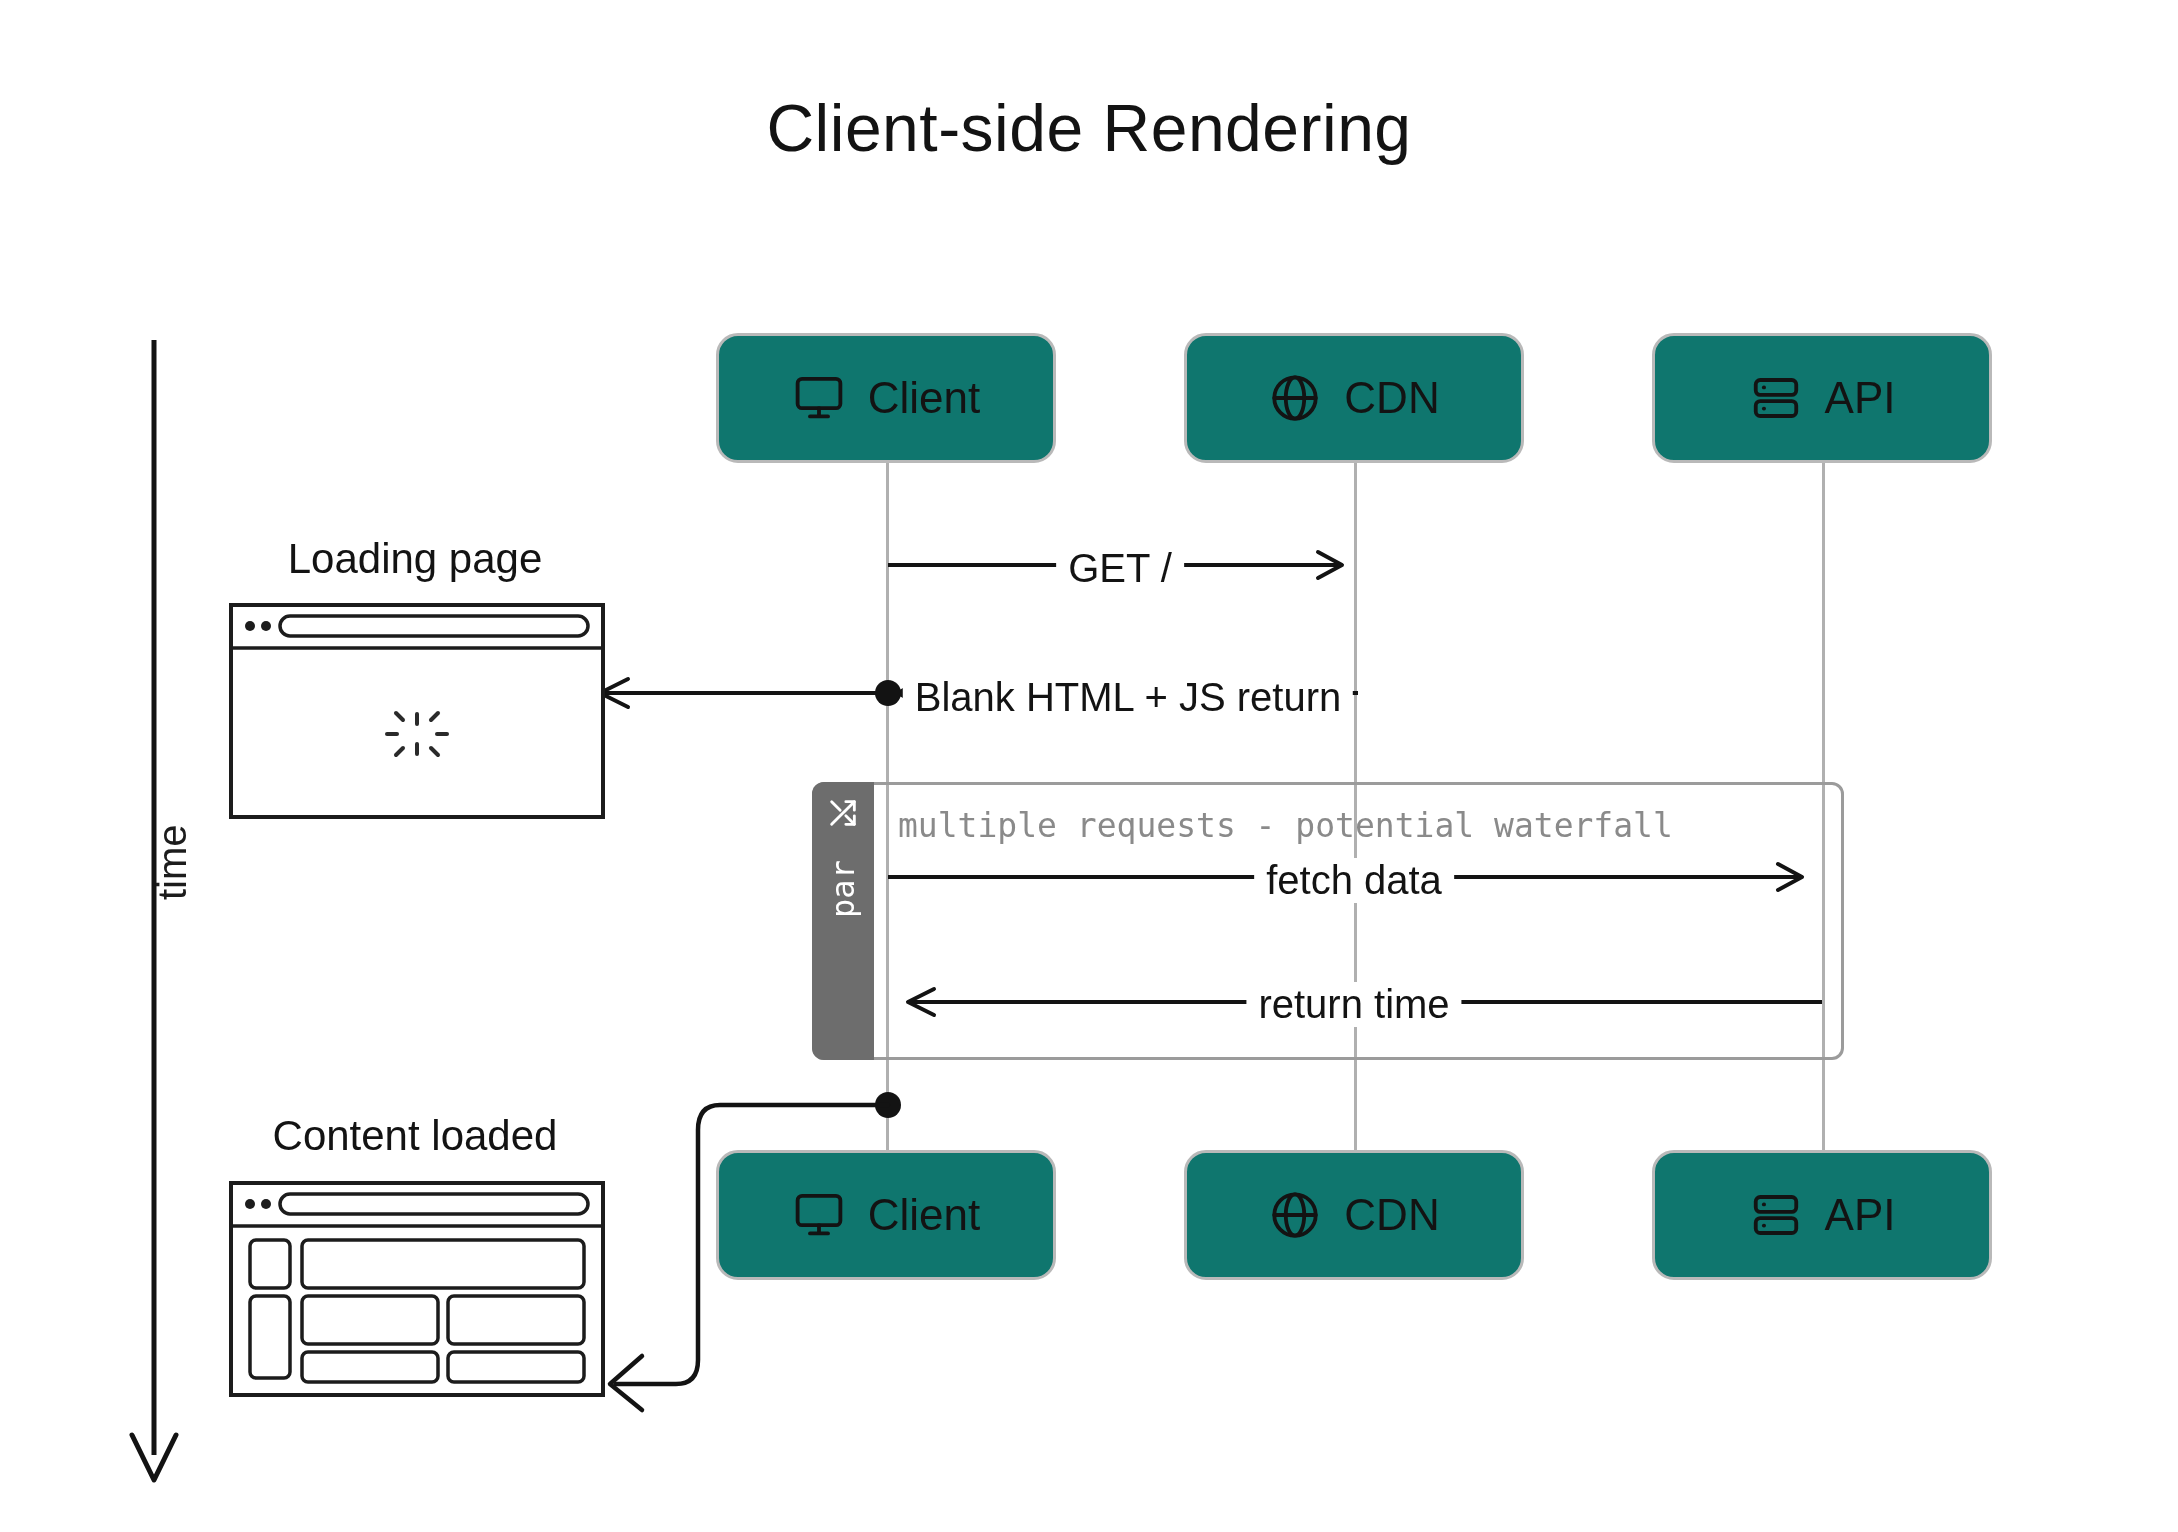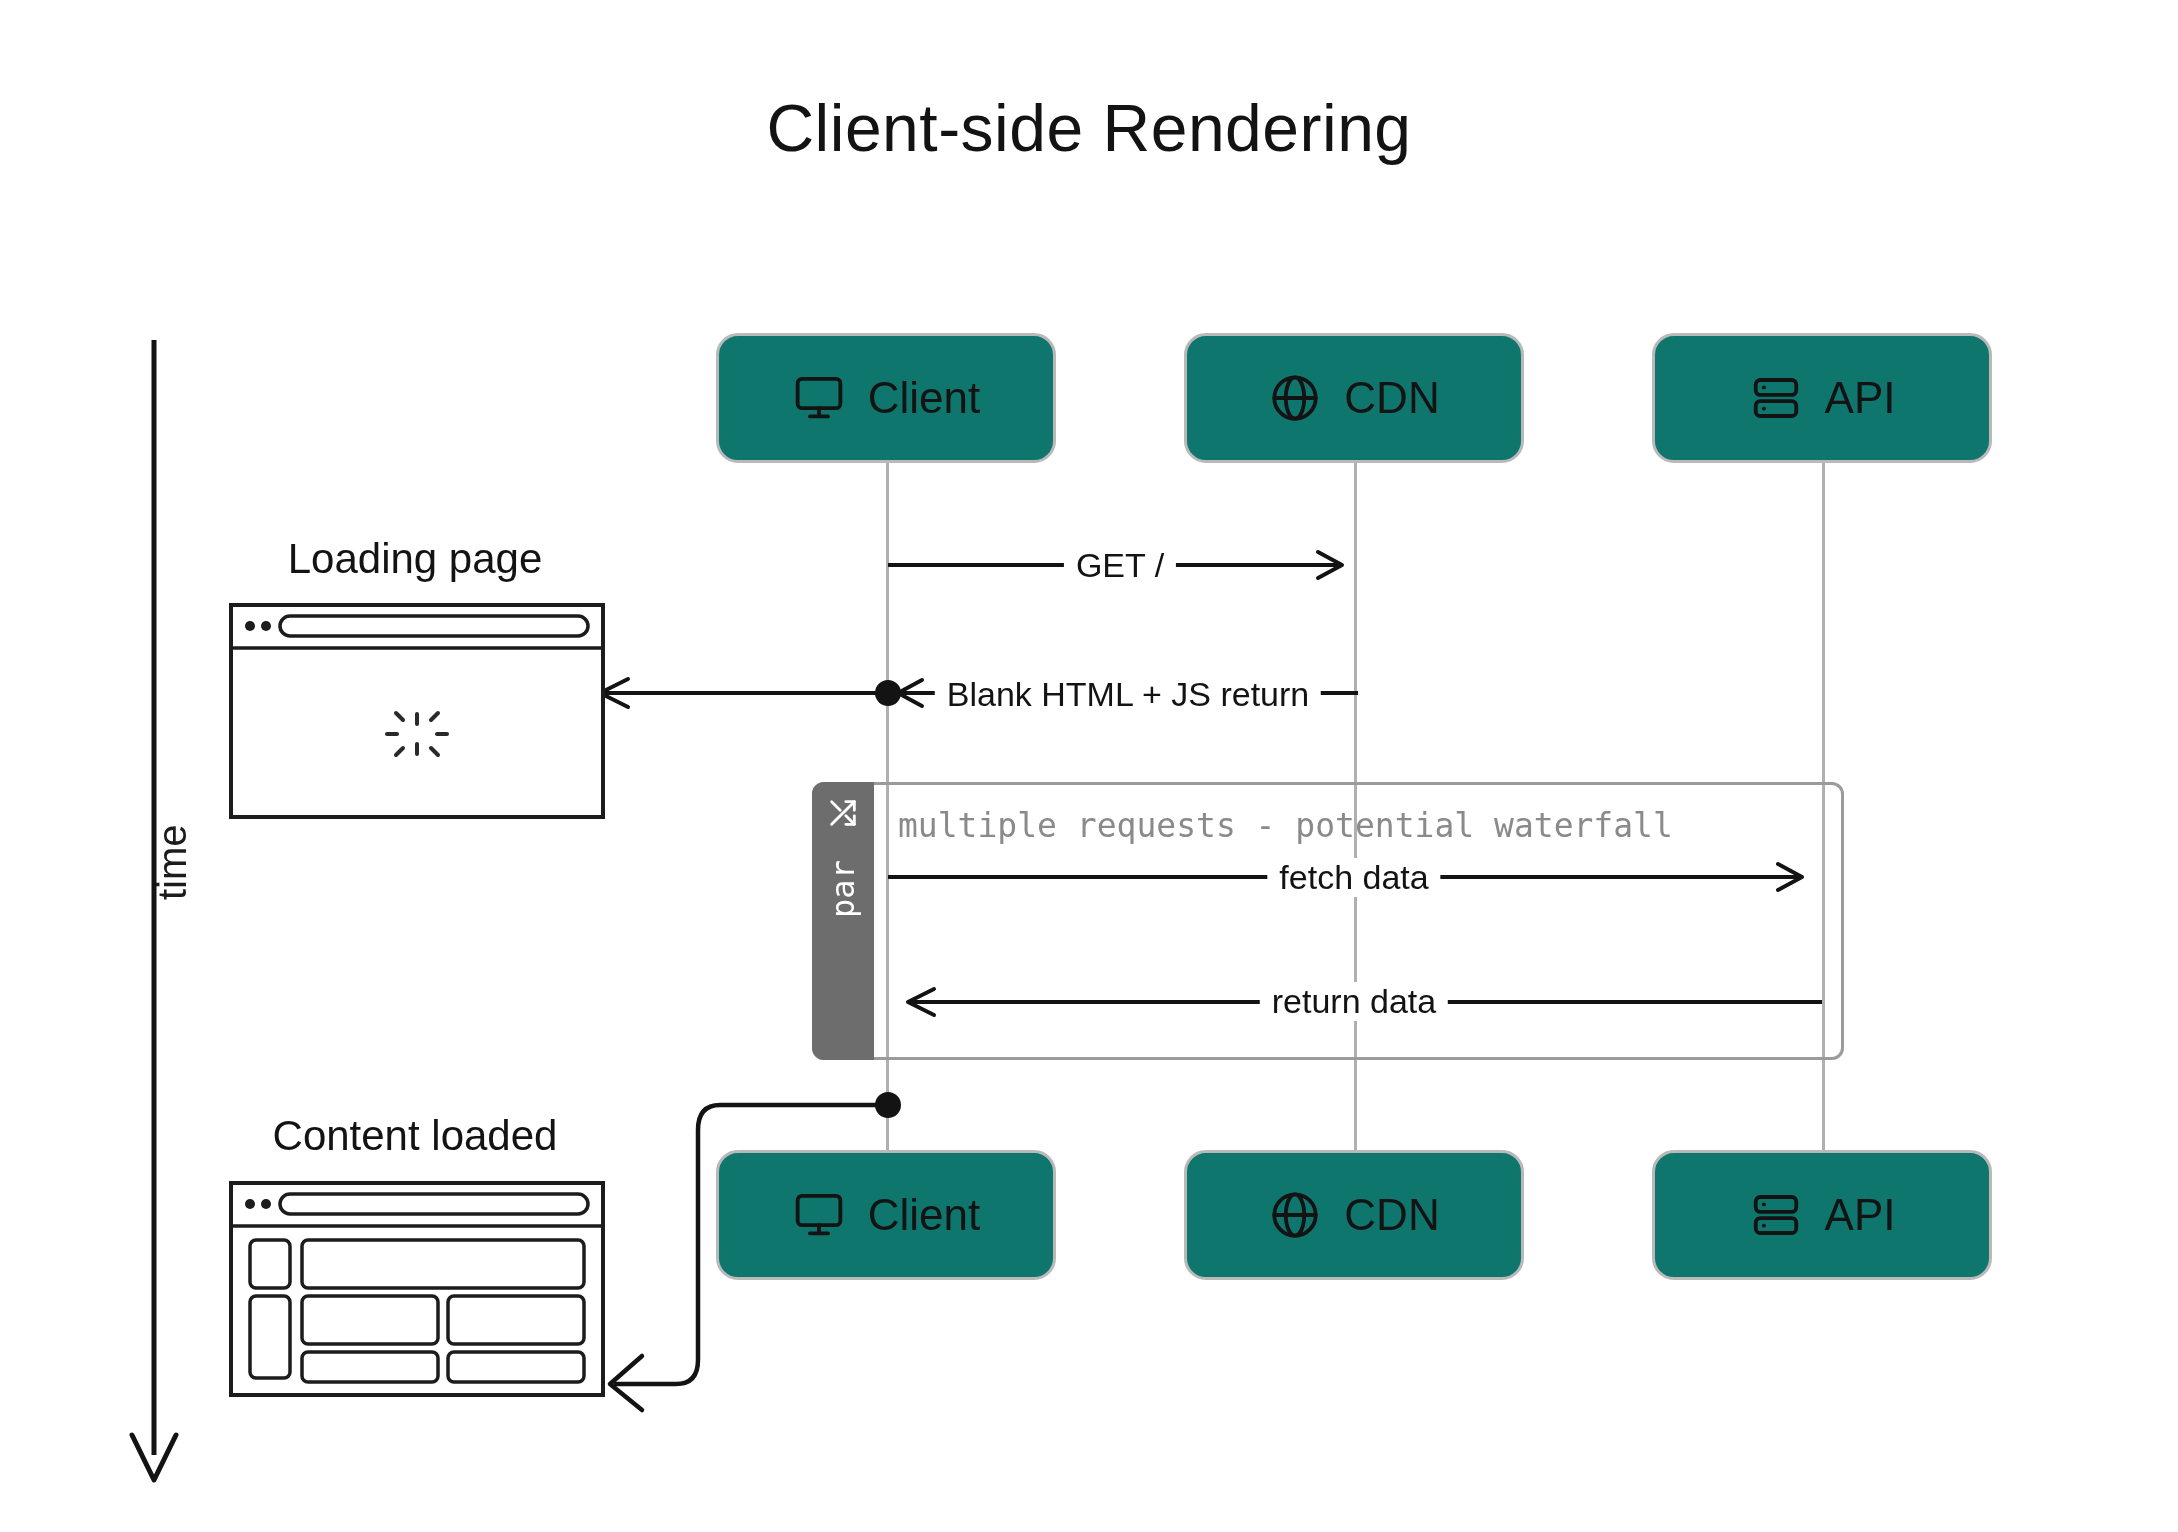--- a/index.html
+++ b/index.html
@@ -85,21 +85,21 @@
   
   .lifeline {
     position: absolute;
     width: 3px;
     background: #b0b0b0;
   }
 
   
   .msg-label {
     position: absolute;
-    font-size: 34px;
+    font-size: 40px;
     color: #131313;
     background: #ffffff;
     padding: 0 12px;
     white-space: nowrap;
     transform: translateX(-50%);
     text-align: center;
   }
 
   
   #par-block {
@@ -253,21 +253,21 @@
   <svg style="position:absolute; left:886px; top:855px;" width="940" height="40" viewBox="0 0 940 40">
     <line x1="2" y1="22" x2="912" y2="22" stroke="#131313" stroke-width="4"></line>
     <path d="M 892 9 L 916 22 L 892 35" fill="none" stroke="#131313" stroke-width="4" stroke-linecap="round" stroke-linejoin="round"></path>
   </svg>
   <div class="msg-label" style="left:1354px; top:858px;">fetch data</div>
 
   <svg style="position:absolute; left:886px; top:980px;" width="940" height="40" viewBox="0 0 940 40">
     <line x1="936" y1="22" x2="26" y2="22" stroke="#131313" stroke-width="4"></line>
     <path d="M 48 9 L 22 22 L 48 35" fill="none" stroke="#131313" stroke-width="4" stroke-linecap="round" stroke-linejoin="round"></path>
   </svg>
-  <div class="msg-label" style="left:1354px; top:982px;">return data</div>
+  <div class="msg-label" style="left:1354px; top:982px;">return time</div>
 
   <svg style="position:absolute; left:868px; top:1085px;" width="40" height="40" viewBox="0 0 40 40">
     <circle cx="20" cy="20" r="13" fill="#131313"></circle>
   </svg>
 
   <svg style="position:absolute; left:580px; top:1090px;" width="330" height="230" viewBox="0 0 330 230">
     <path d="M 308 15 L 140 15 Q 118 15 118 40 L 118 270 Q 118 294 96 294 L 36 294" fill="none" stroke="#131313" stroke-width="4.5" stroke-linecap="round"></path>
     <path d="M 62 266 L 30 294 L 62 320" fill="none" stroke="#131313" stroke-width="4.5" stroke-linecap="round" stroke-linejoin="round"></path>
   </svg>
 

